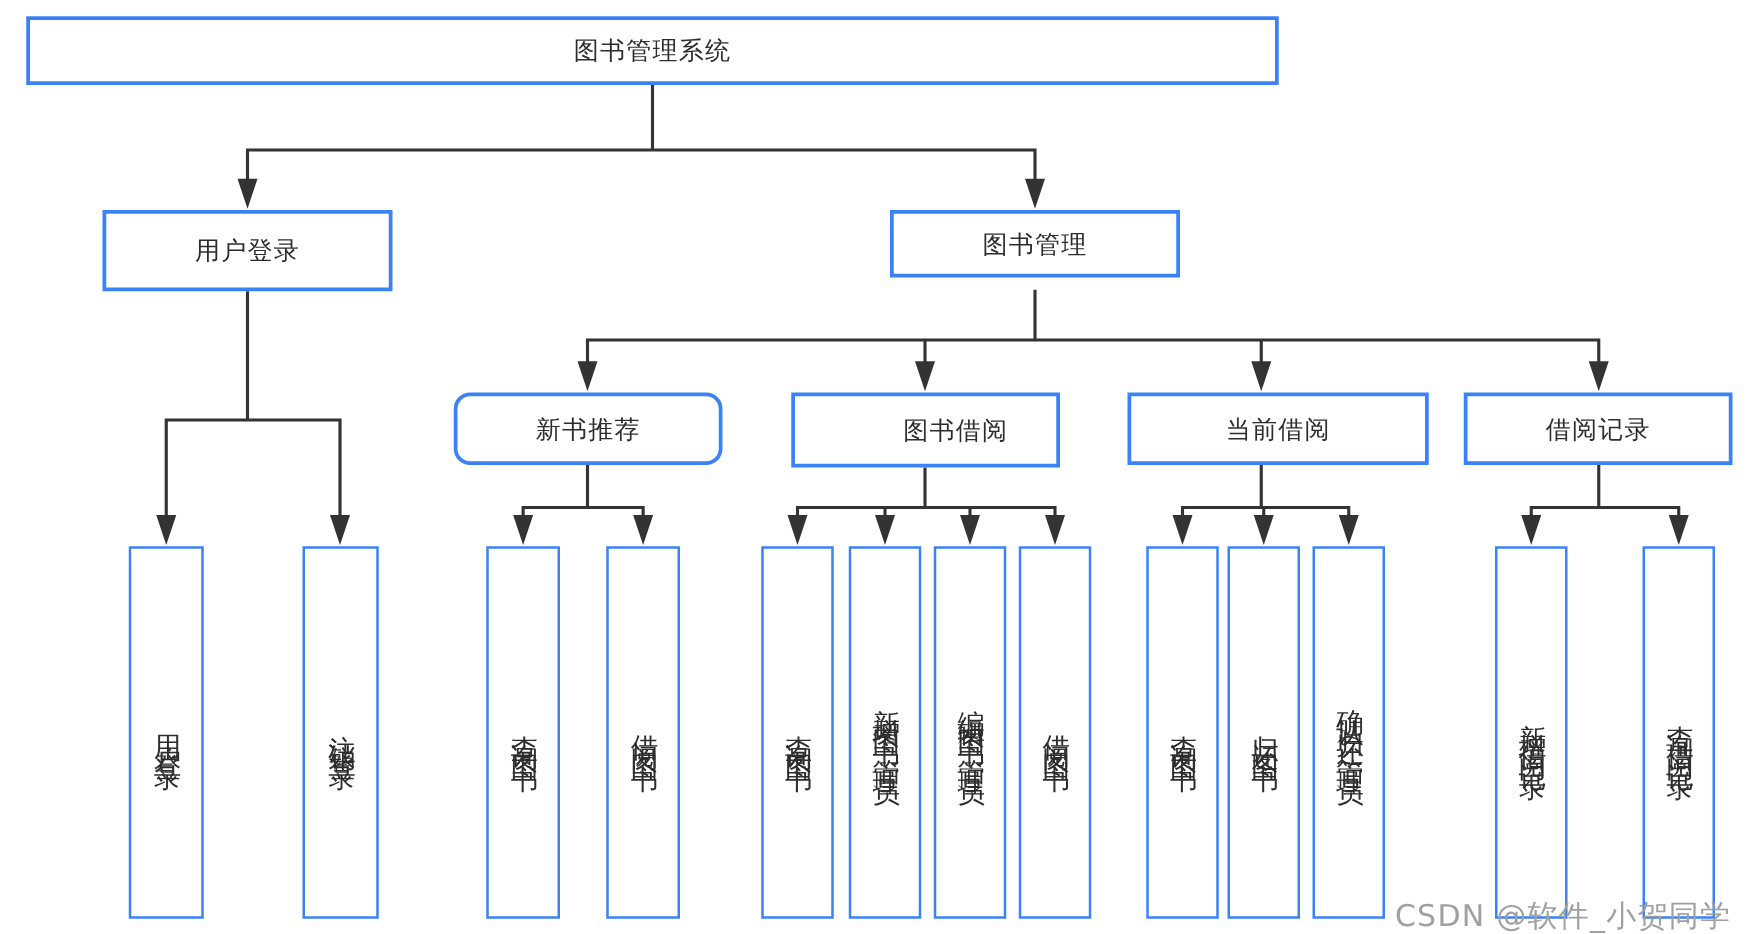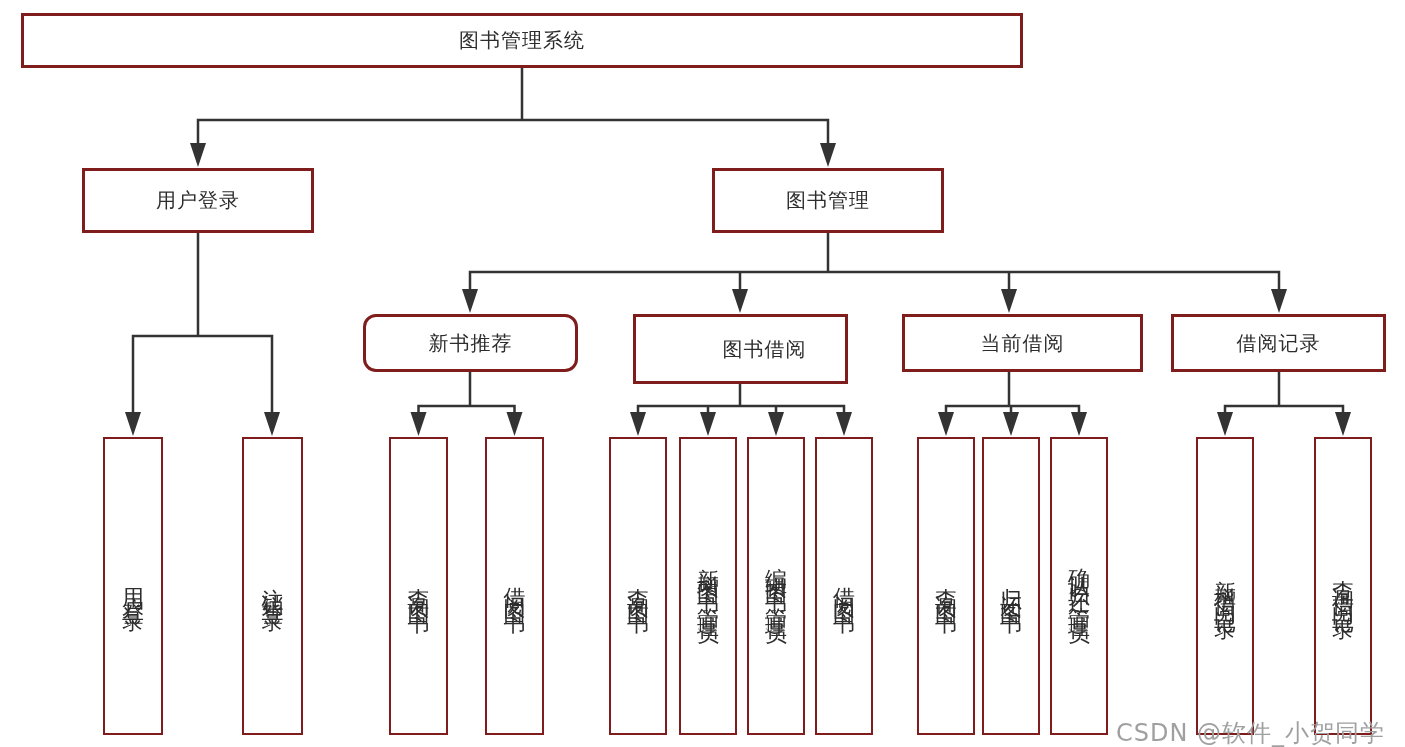--- a/index.html
+++ b/index.html
@@ -16,21 +16,21 @@
   }
   svg.connectors {
     position: absolute;
     left: 0; top: 0;
     width: 1405px; height: 747px;
   }
   .box {
     position: absolute;
     box-sizing: border-box;
     background: #ffffff;
-    border: 3px solid #7f1d1d;
+    border: 3px solid #3b82f6;
     display: flex;
     align-items: center;
     justify-content: center;
     color: #2d2d2d;
   }
   .box.root   { border-width: 3px; }
   .box.branch { border-width: 3px; }
   .box.leaf   { border-width: 2.5px; }
   .hlabel {
     font-size: 20px;
@@ -91,28 +91,28 @@
     </g>
   </svg>
 
   <div class="box root" style="left:21px; top:13px; width:1002px; height:55px;">
     <span class="hlabel">图书管理系统</span>
   </div>
 
   <div class="box branch" style="left:82px; top:168px; width:232px; height:65px;">
     <span class="hlabel">用户登录</span>
   </div>
-  <div class="box branch" style="left:712px; top:168px; width:232px; height:65px;">
+  <div class="box branch" style="left:712px; top:168px; width:232px; height:54px;">
     <span class="hlabel">图书管理</span>
   </div>
 
   <div class="box branch" style="left:363px; top:314px; width:215px; height:58px;border-radius:13px;">
     <span class="hlabel">新书推荐</span>
   </div>
-  <div class="box branch" style="left:633px; top:314px; width:215px; height:70px;padding-left:48px;">
+  <div class="box branch" style="left:633px; top:314px; width:215px; height:60px;padding-left:48px;">
     <span class="hlabel">图书借阅</span>
   </div>
   <div class="box branch" style="left:902px; top:314px; width:241px; height:58px;">
     <span class="hlabel">当前借阅</span>
   </div>
   <div class="box branch" style="left:1171px; top:314px; width:215px; height:58px;">
     <span class="hlabel">借阅记录</span>
   </div>
 
   <div class="box leaf" style="left:103px; top:437px; width:60px; height:298px;">

